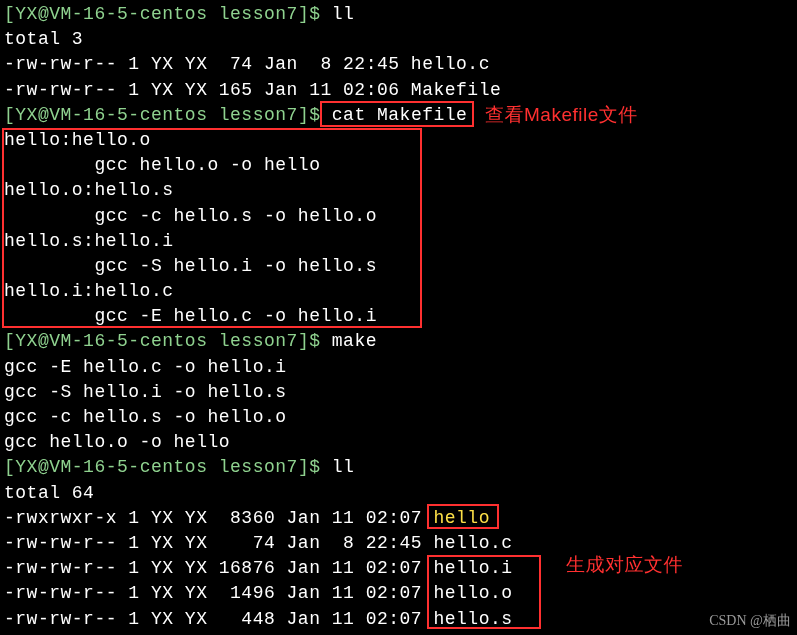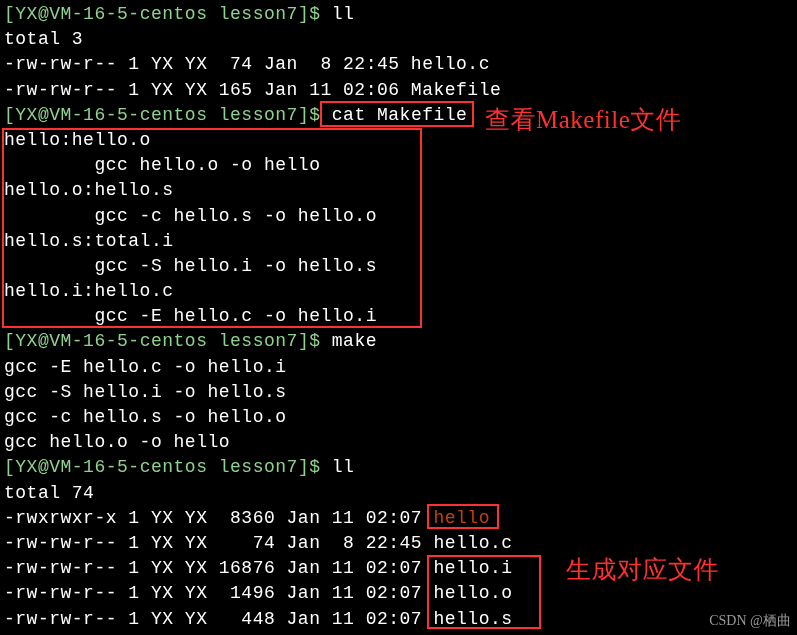--- a/index.html
+++ b/index.html
@@ -12,32 +12,32 @@
       width: 797px;
       height: 635px;
       overflow: hidden;
       position: relative;
       padding: 2px 4px;
       letter-spacing: 0.5px;
     }
     .line { white-space: pre; position: relative; }
     .prompt-user { color: #8fd28f; }
     .cmd { color: #fff; font-family: Liberation Mono, monospace; }
-    .exec-green { color: #c2410c; }
+    .exec-green { color: #fde047; }
     .red-box {
       position: absolute;
       border: 2px solid #ff3030;
       pointer-events: none;
       z-index: 5;
     }
     .red-label {
       position: absolute;
       color: #ff3030;
-      font-family: Liberation Serif, serif;
-      font-size: 25px;
+      font-family: Liberation Sans, sans-serif;
+      font-size: 19px;
       z-index: 6;
     }
     .watermark {
       position: absolute;
       right: 6px;
       bottom: 4px;
       color: #9a9a9a;
       font-size: 14px;
       font-family: Liberation Serif, serif;
       letter-spacing: 0;
@@ -50,33 +50,33 @@
 
 <div class="line">total 3</div>
 <div class="line">-rw-rw-r-- 1 YX YX  74 Jan  8 22:45 hello.c</div>
 <div class="line">-rw-rw-r-- 1 YX YX 165 Jan 11 02:06 Makefile</div>
 
 <div class="line"><span class="prompt-user">[</span><span class="prompt-user">YX@VM-16-5-centos</span><span class="prompt-user"> lesson7</span><span class="prompt-user">]$ </span><span class="cmd">cat Makefile</span></div>
 <div class="line">hello:hello.o</div>
 <div class="line">        gcc hello.o -o hello</div>
 <div class="line">hello.o:hello.s</div>
 <div class="line">        gcc -c hello.s -o hello.o</div>
-<div class="line">hello.s:total.i</div>
+<div class="line">hello.s:hello.i</div>
 <div class="line">        gcc -S hello.i -o hello.s</div>
 <div class="line">hello.i:hello.c</div>
 <div class="line">        gcc -E hello.c -o hello.i</div>
 
 <div class="line"><span class="prompt-user">[</span><span class="prompt-user">YX@VM-16-5-centos</span><span class="prompt-user"> lesson7</span><span class="prompt-user">]$ </span><span class="cmd">make</span></div>
 <div class="line">gcc -E hello.c -o hello.i</div>
 <div class="line">gcc -S hello.i -o hello.s</div>
 <div class="line">gcc -c hello.s -o hello.o</div>
 <div class="line">gcc hello.o -o hello</div>
 
 <div class="line"><span class="prompt-user">[</span><span class="prompt-user">YX@VM-16-5-centos</span><span class="prompt-user"> lesson7</span><span class="prompt-user">]$ </span><span class="cmd">ll</span></div>
-<div class="line">total 74</div>
+<div class="line">total 64</div>
 <div class="line"><span>-rwxrwxr-x 1 YX YX  8360 Jan 11 02:07 </span><span class="exec-green">hello</span></div>
 <div class="line">-rw-rw-r-- 1 YX YX    74 Jan  8 22:45 hello.c</div>
 <div class="line">-rw-rw-r-- 1 YX YX 16876 Jan 11 02:07 hello.i</div>
 <div class="line">-rw-rw-r-- 1 YX YX  1496 Jan 11 02:07 hello.o</div>
 <div class="line">-rw-rw-r-- 1 YX YX   448 Jan 11 02:07 hello.s</div>
 <div class="line">-rw-rw-r-- 1 YX YX   165 Jan 11 02:06 Makefile</div>
 
 <div class="red-box" style="left:320px; top:101px; width:154px; height:26px;"></div>
 <div class="red-box" style="left:2px; top:128px; width:420px; height:200px;"></div>
 <div class="red-label" style="left:485px; top:102px;">查看Makefile文件</div>

